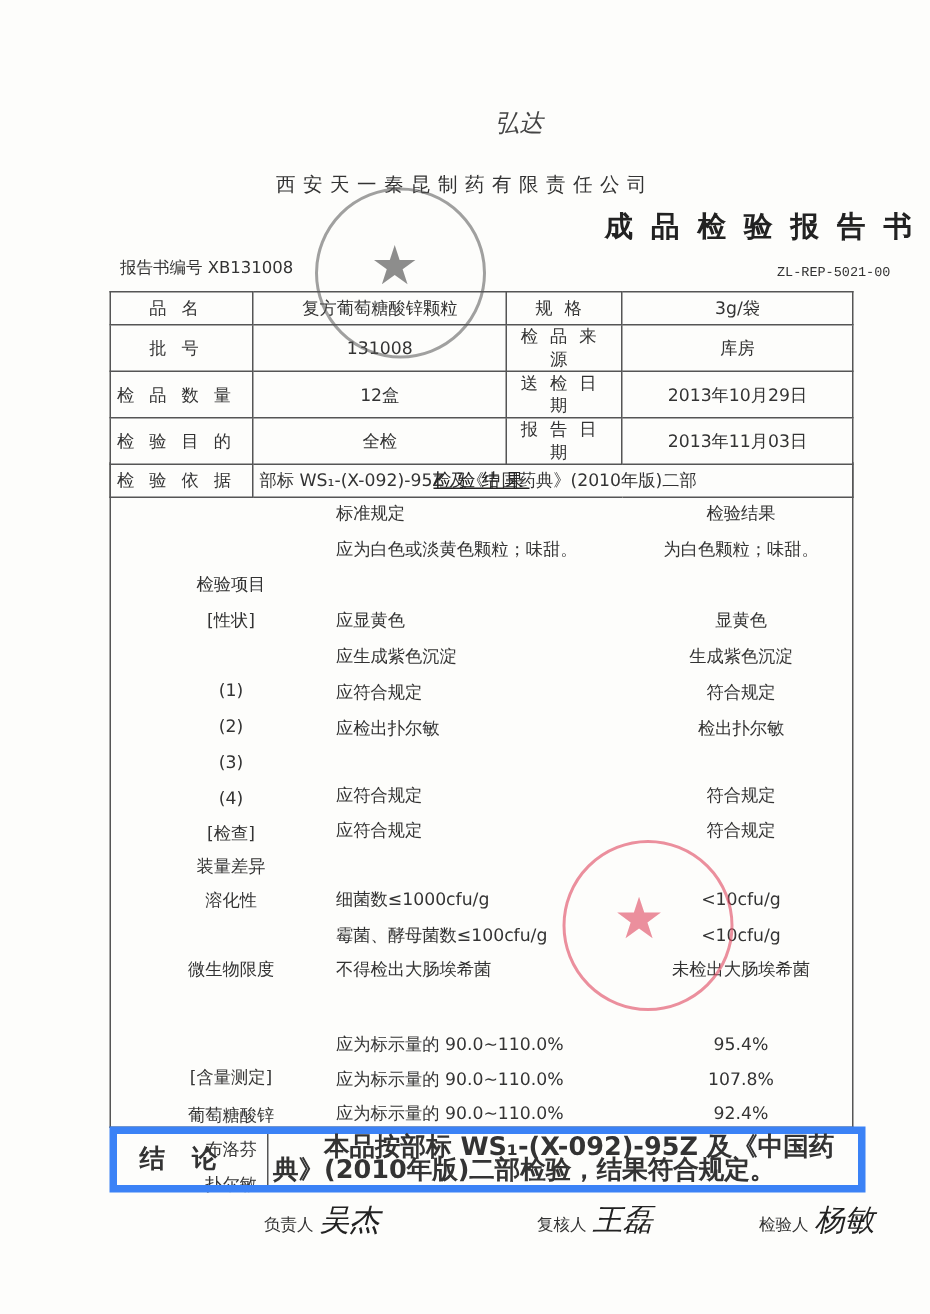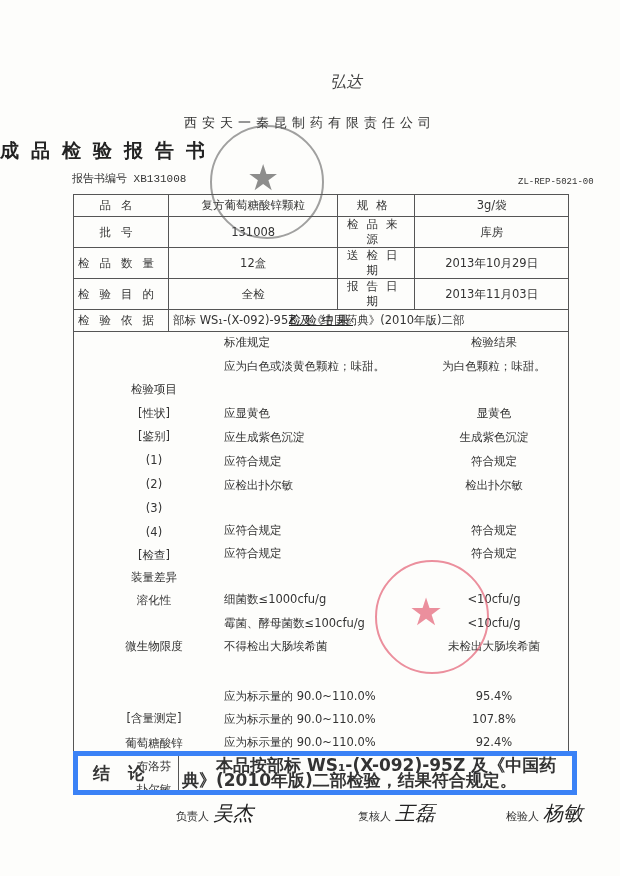--- a/index.html
+++ b/index.html
@@ -1,24 +1,24 @@
 <!DOCTYPE html>
 <html><head>
 <meta charset="utf-8">
 <style>
   html, body { margin:0; padding:0; }
   body {
     width:620px; height:876px; background:#fdfdfb; position:relative; overflow:hidden;
     font-family:"DejaVu Sans","Liberation Sans",sans-serif; color:#2a2a2a;
   }
-  .abs { position:absolute;font-family:Liberation Mono, monospace; }
+  .abs { position:absolute; }
   .handnote { left:330px; top:72px; font-family:"DejaVu Serif",serif; font-size:16px; color:#444; font-style:italic; }
   .company { left:0; width:620px; top:114px; text-align:center; font-size:13px; letter-spacing:5px; color:#333; }
-  .title { left:0; width:620px; top:138px; text-align:left; font-size:19px; letter-spacing:12px; color:#222; font-weight:bold; }
-  .report-no { left:72px; top:171px; font-size:11px; color:#333; }
+  .title { left:0; width:620px; top:138px; text-align:right; font-size:19px; letter-spacing:12px; color:#222; font-weight:bold; }
+  .report-no { left:80px; top:171px; font-size:11px; color:#333; }
   .form-code { left:518px; top:177px; font-size:9px; color:#333; font-family:"Liberation Mono",monospace; }
 
   table.info { position:absolute; left:73px; top:194px; width:496px; border-collapse:collapse; font-size:11.5px;border-radius:9px; }
   table.info td { border:1px solid #555; height:21px; padding:0 4px; text-align:center; color:#333; }
   td.lbl { width:86px; letter-spacing:10px; text-align:justify; }
   td.lbl2 { width:68px; letter-spacing:8px; }
   td.basis { text-align:left !important; }
 
   .results-box { position:absolute; left:73px; top:308px; width:494px; height:443px; border:1px solid #555; border-top:none; }
   .res-title { left:0; width:494px; top:4px; text-align:center; font-size:12px; letter-spacing:4px; text-decoration:underline; color:#222; }
@@ -85,25 +85,20 @@
   <div class="abs res-title">检验结果</div>
   <div class="row" style="top:27px">
     <span class="c1">检验项目</span>
     <span class="c2">标准规定</span>
     <span class="c3">检验结果</span>
   </div>
   <div class="row" style="top:51px">
       <span class="c1">[性状]</span>
       <span class="c2">应为白色或淡黄色颗粒；味甜。</span>
       <span class="c3">为白色颗粒；味甜。</span>
-    </div>
-  <div class="row" style="top:74px">
-      <span class="c1">[鉴别]</span>
-      <span class="c2"></span>
-      <span class="c3"></span>
     </div>
   <div class="row" style="top:98px">
       <span class="c1">(1)</span>
       <span class="c2">应显黄色</span>
       <span class="c3">显黄色</span>
     </div>
   <div class="row" style="top:122px">
       <span class="c1">(2)</span>
       <span class="c2">应生成紫色沉淀</span>
       <span class="c3">生成紫色沉淀</span>

